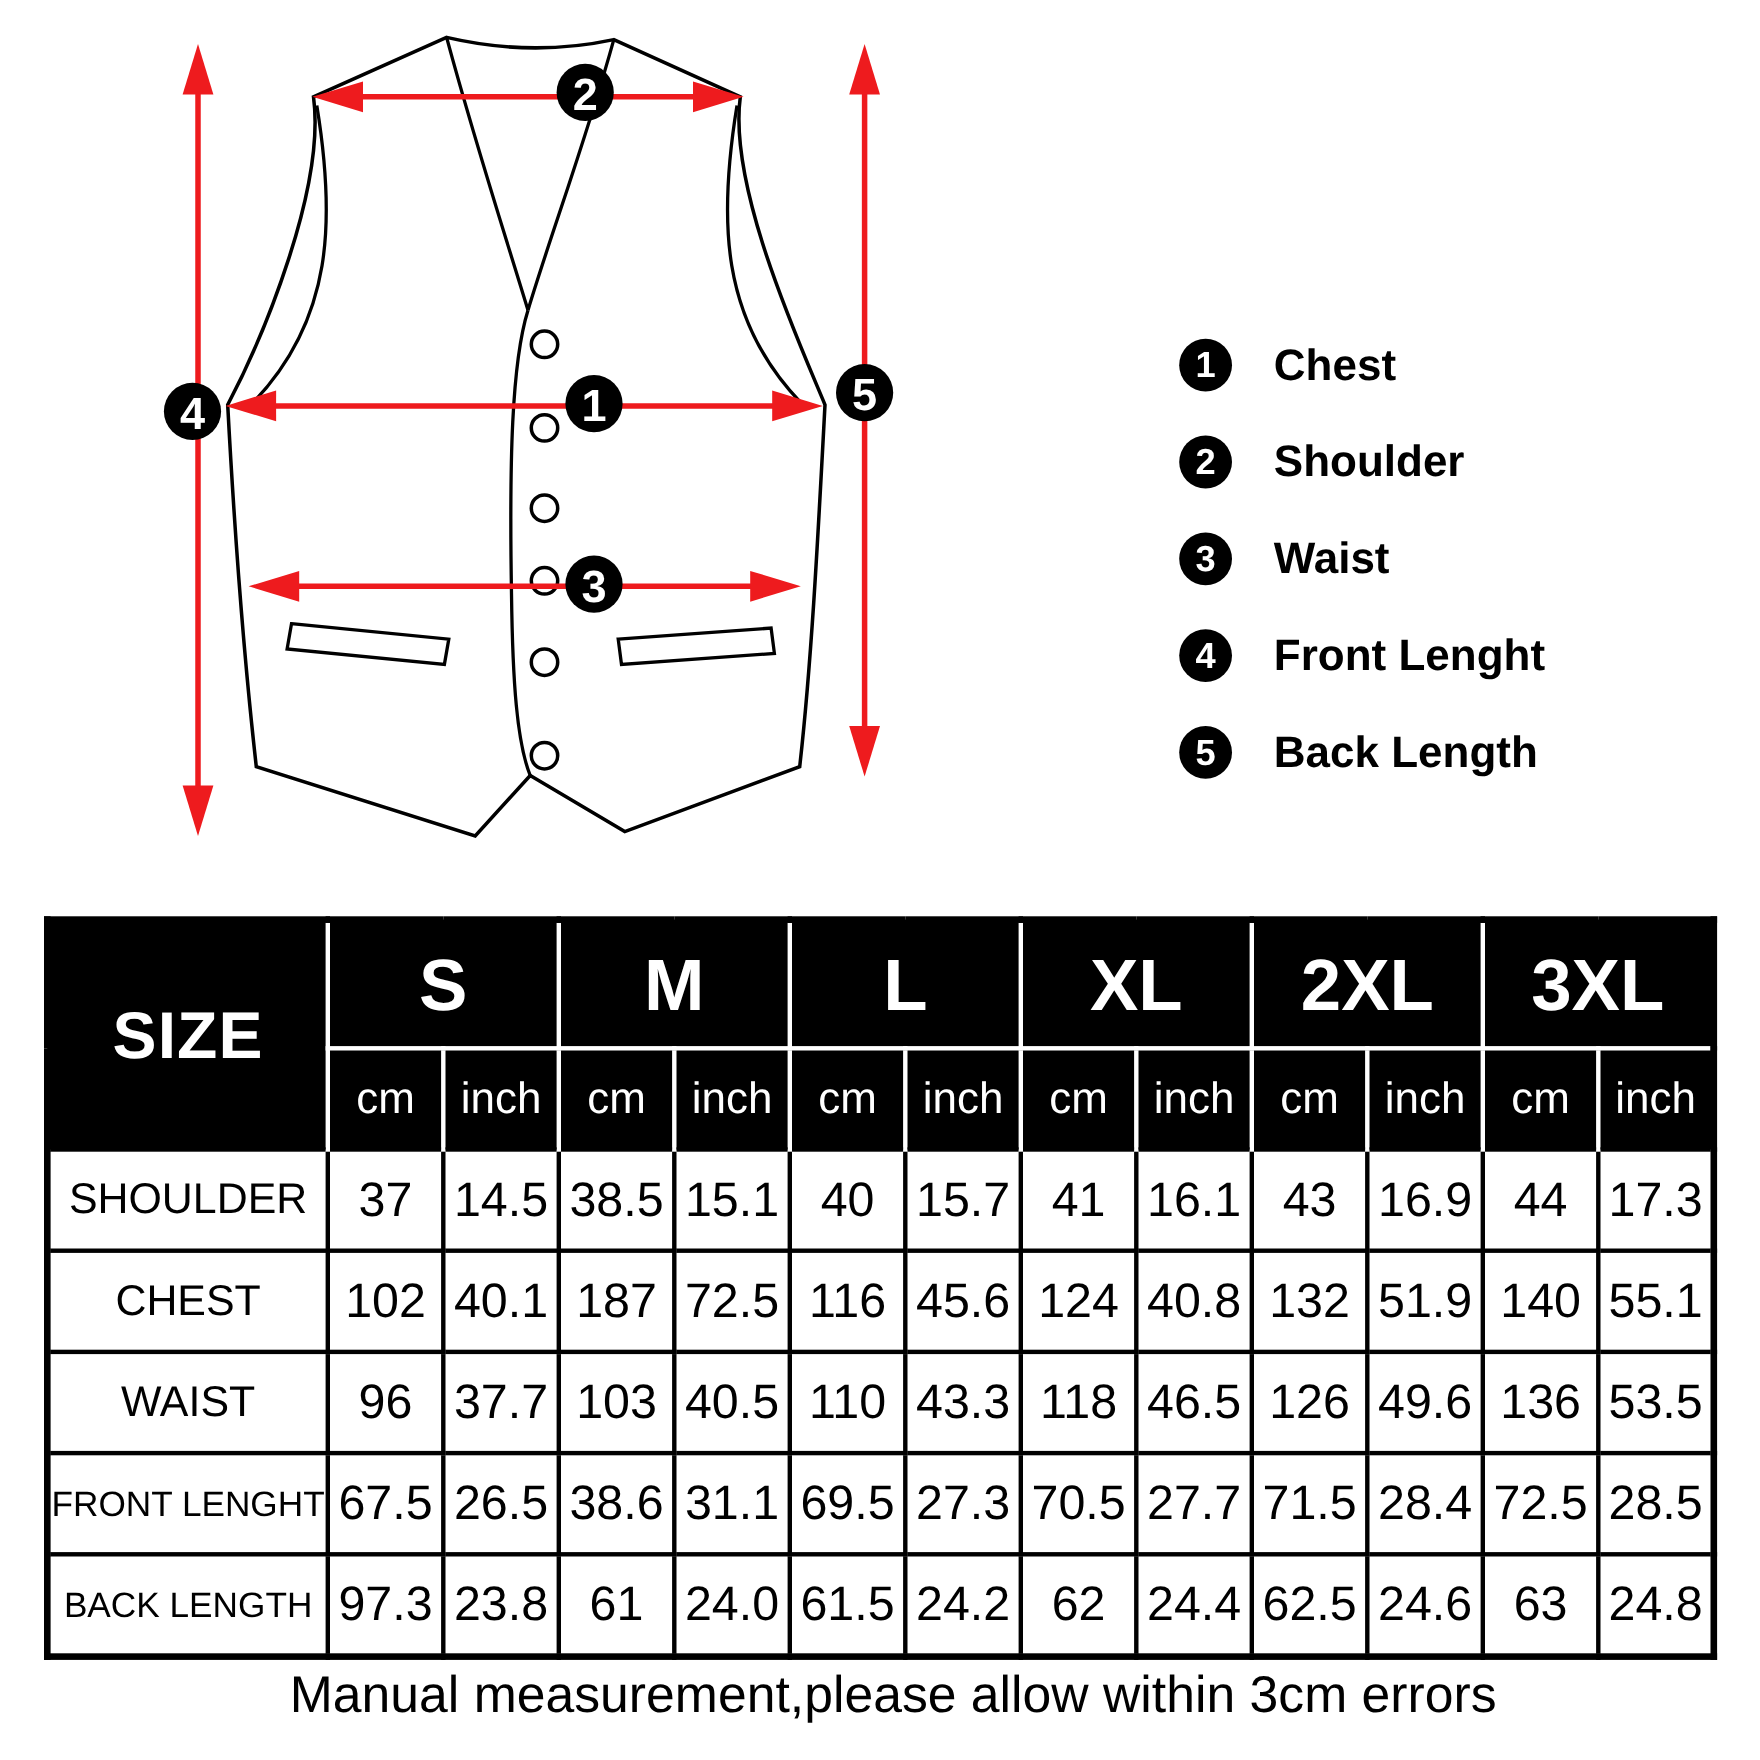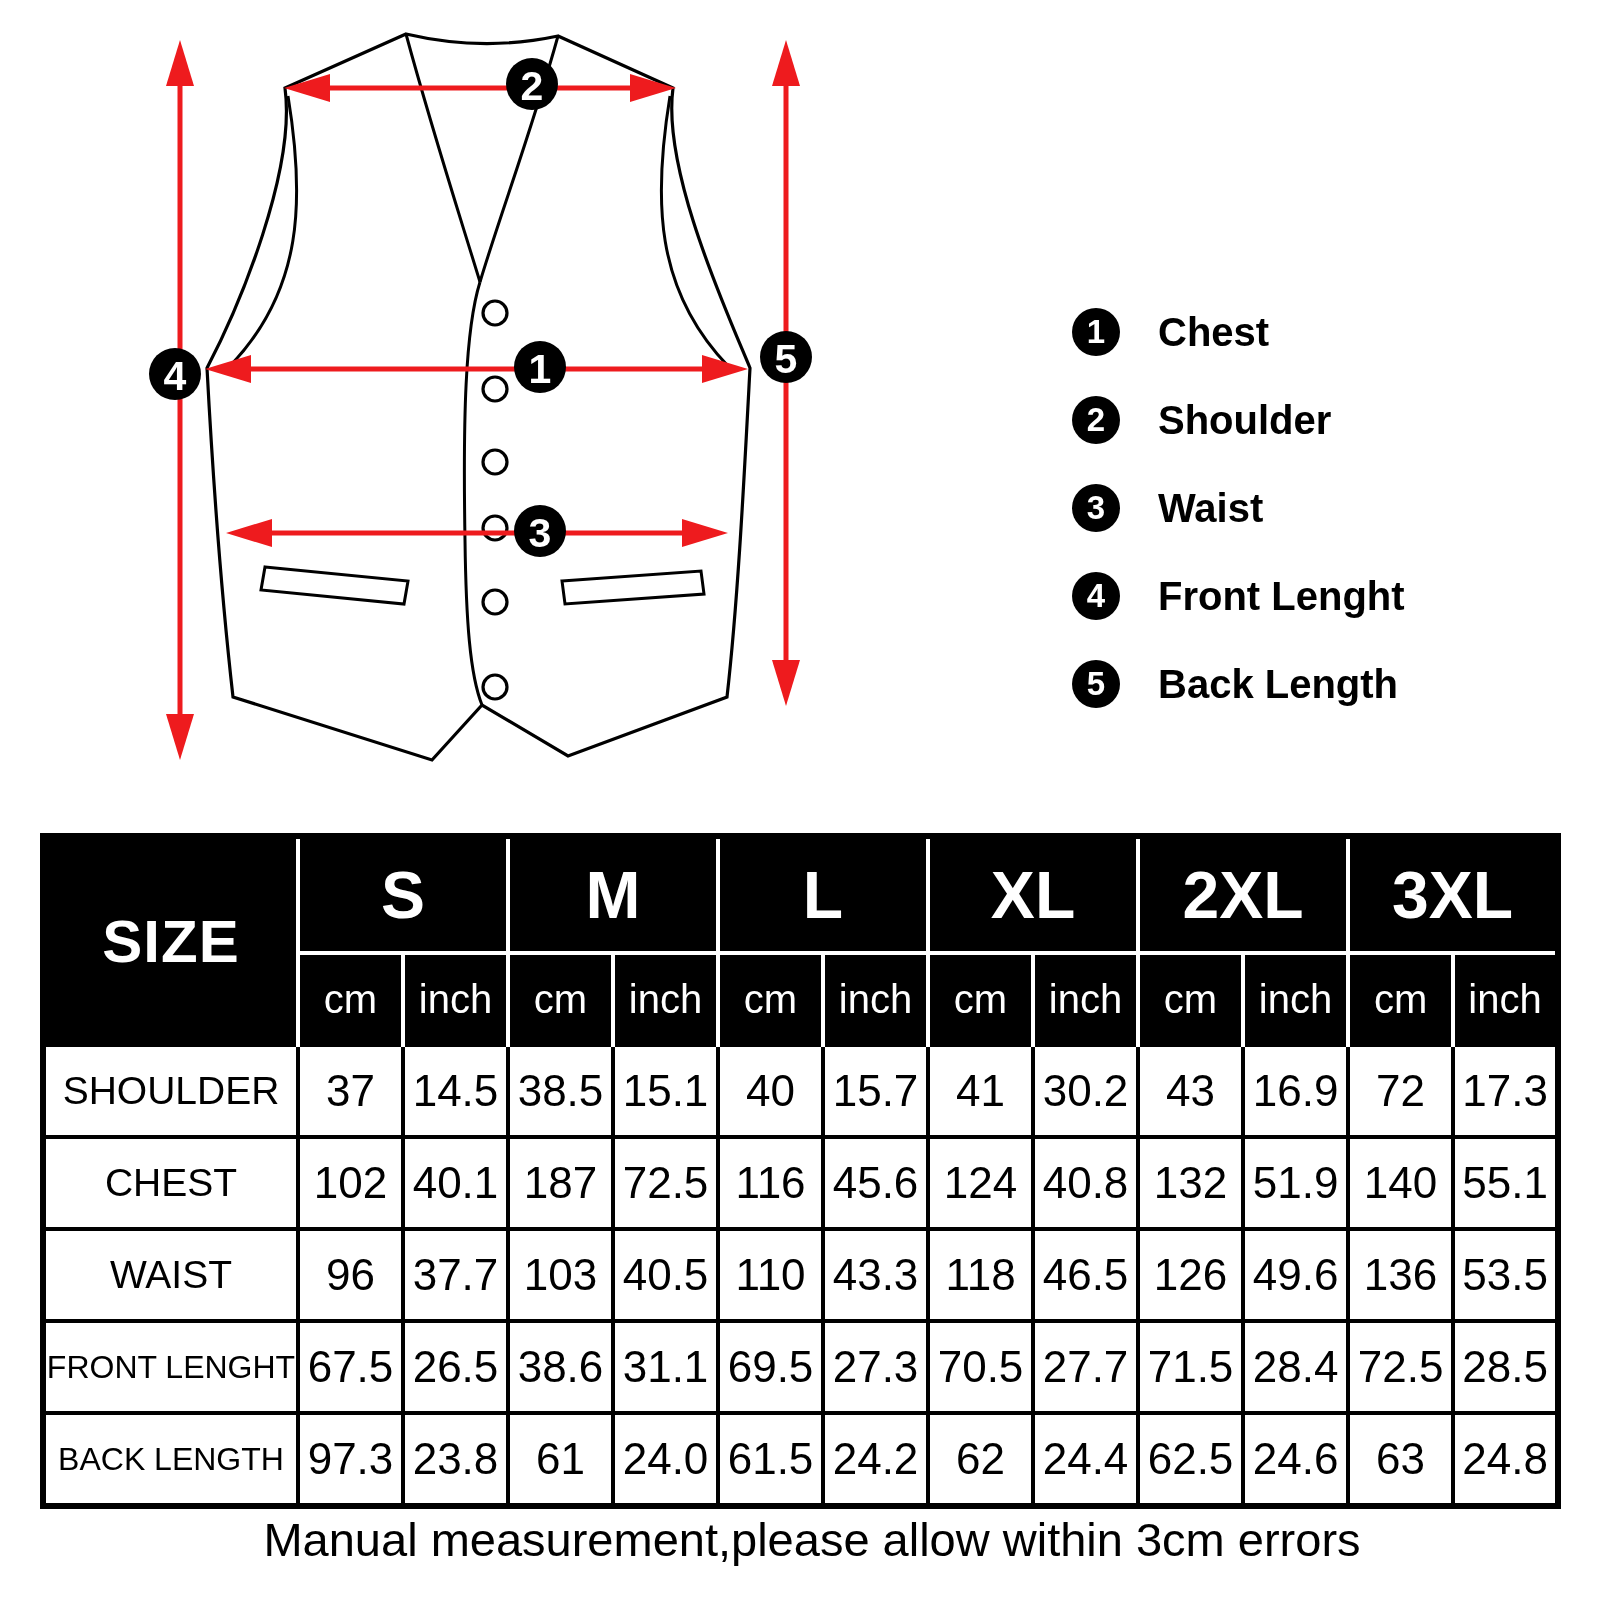--- a/index.html
+++ b/index.html
@@ -174,24 +174,24 @@
     <tbody>
       <tr>
         <td class="row-label">SHOULDER</td>
         <td>37</td>
         <td>14.5</td>
         <td>38.5</td>
         <td>15.1</td>
         <td>40</td>
         <td>15.7</td>
         <td>41</td>
-        <td>30.2</td>
+        <td>16.1</td>
         <td>43</td>
         <td>16.9</td>
-        <td>72</td>
+        <td>44</td>
         <td>17.3</td>
       </tr>
       <tr>
         <td class="row-label">CHEST</td>
         <td>102</td>
         <td>40.1</td>
         <td>187</td>
         <td>72.5</td>
         <td>116</td>
         <td>45.6</td>

